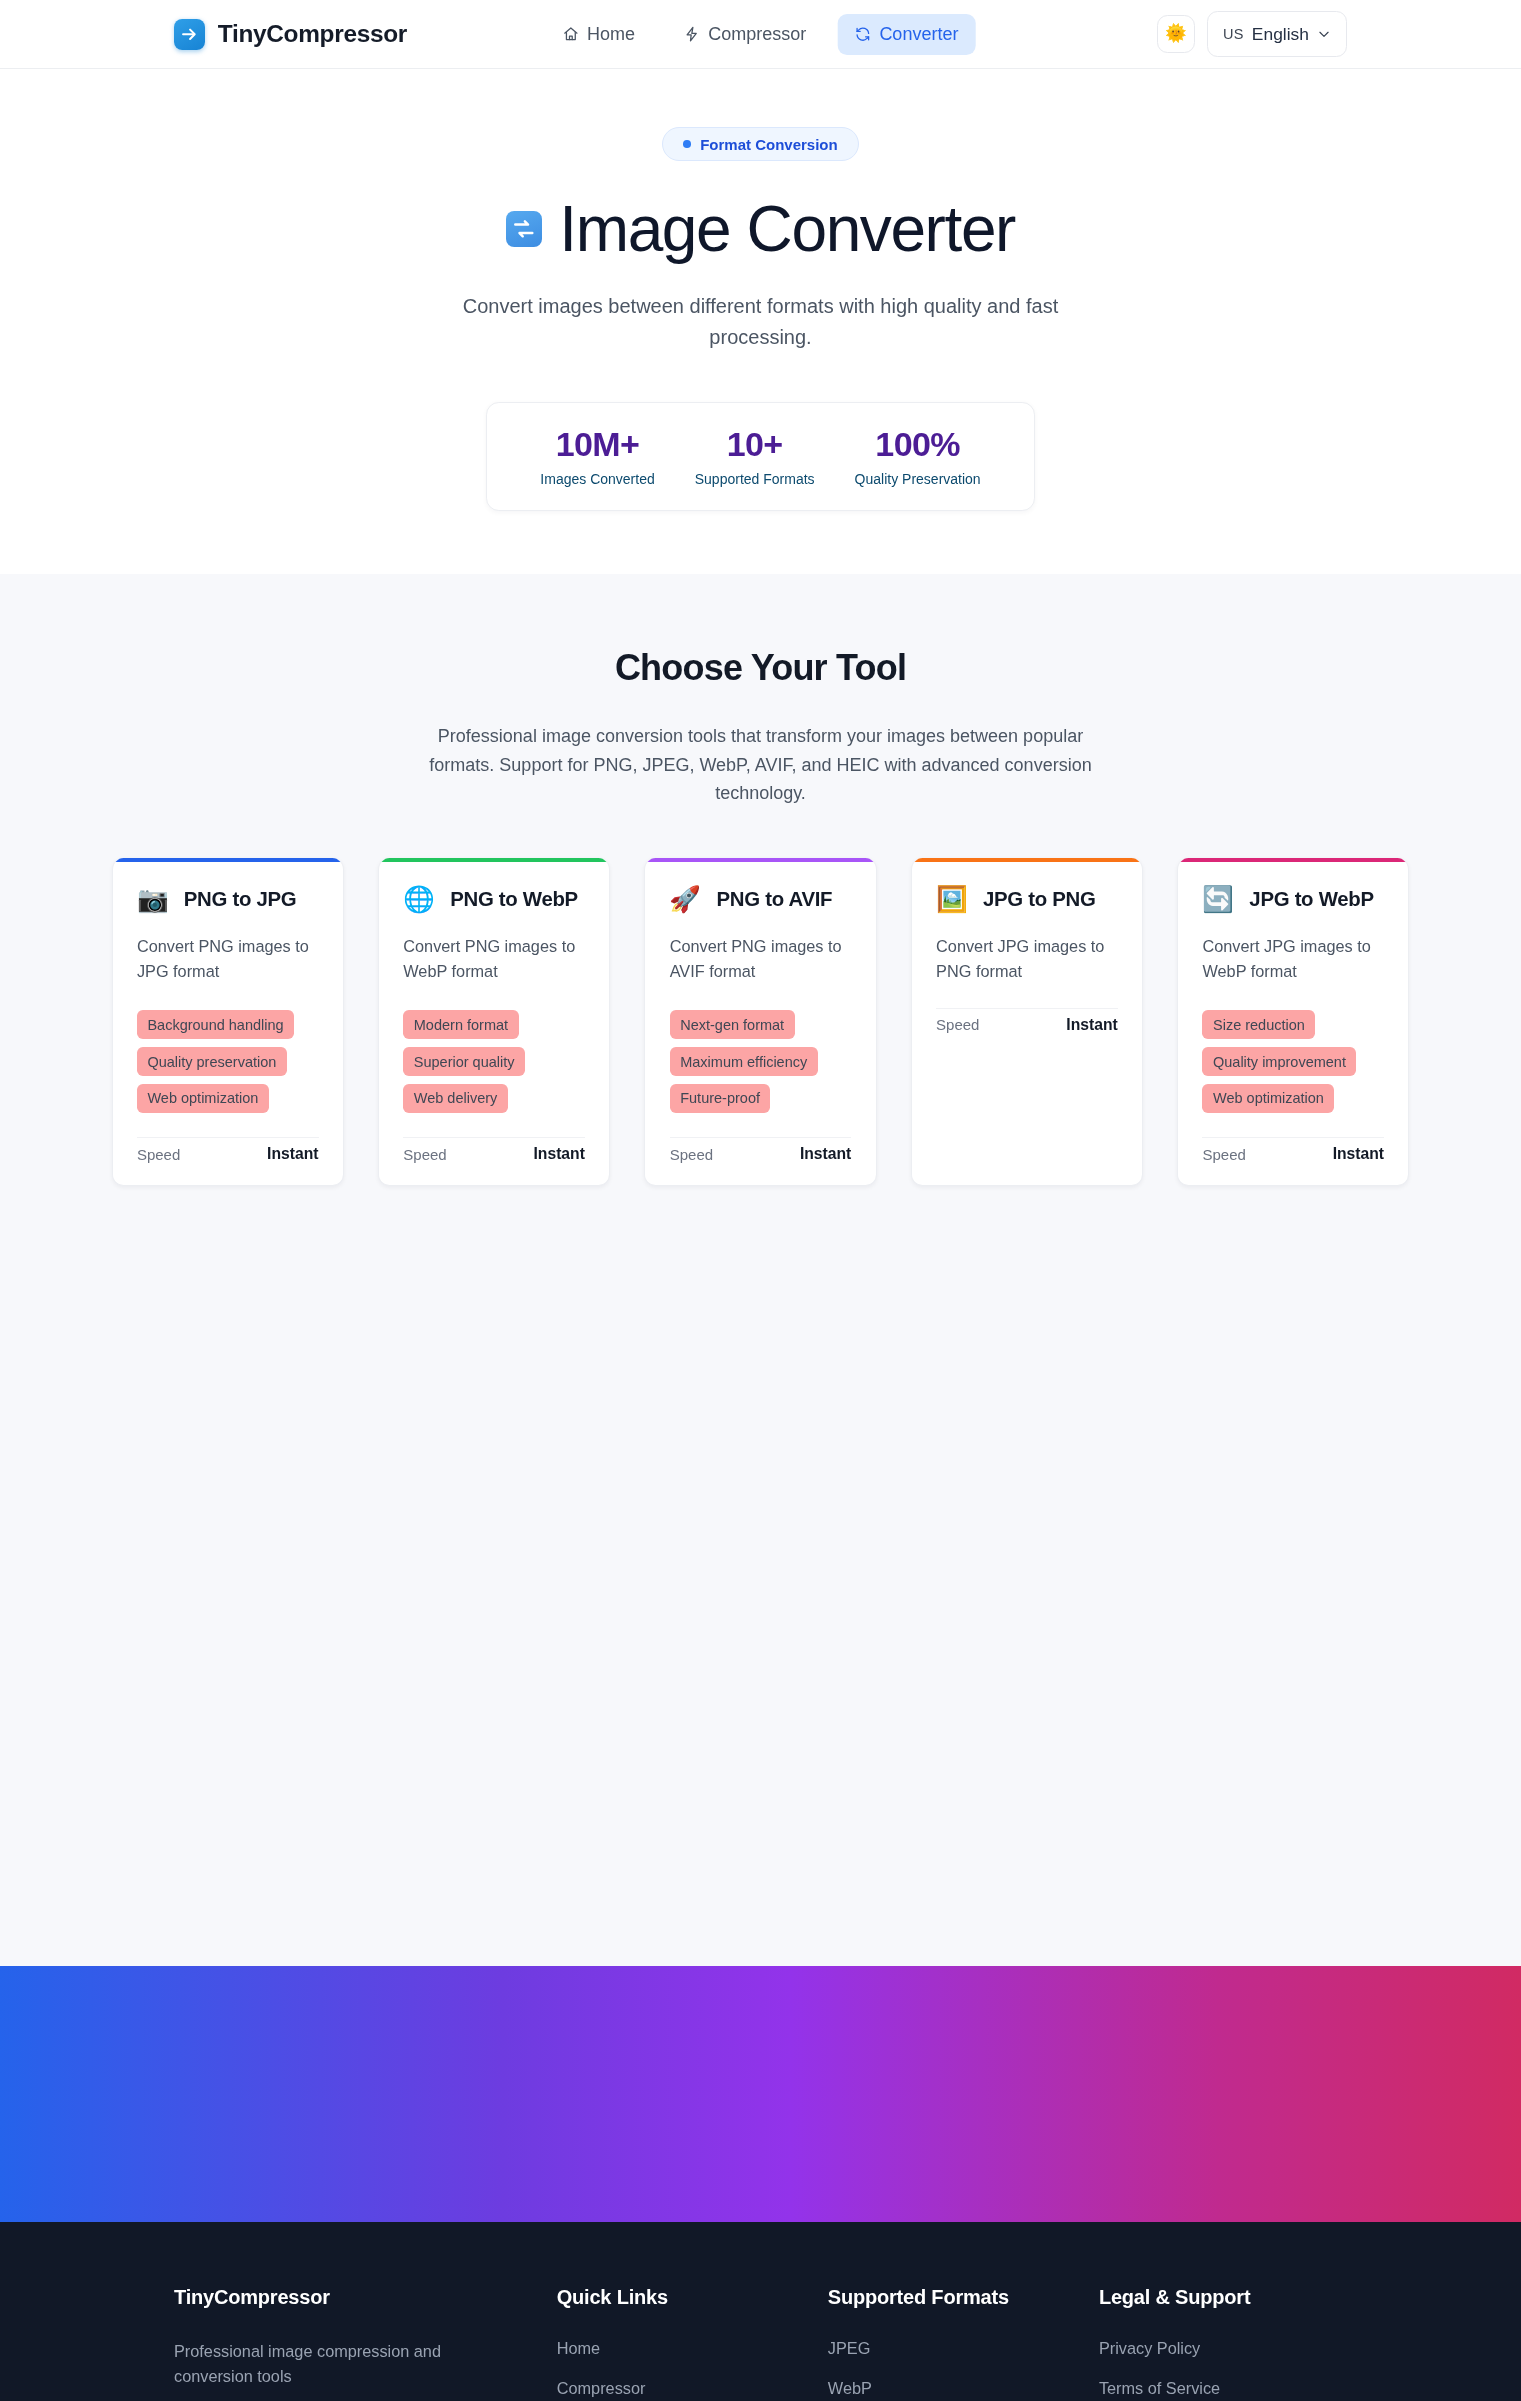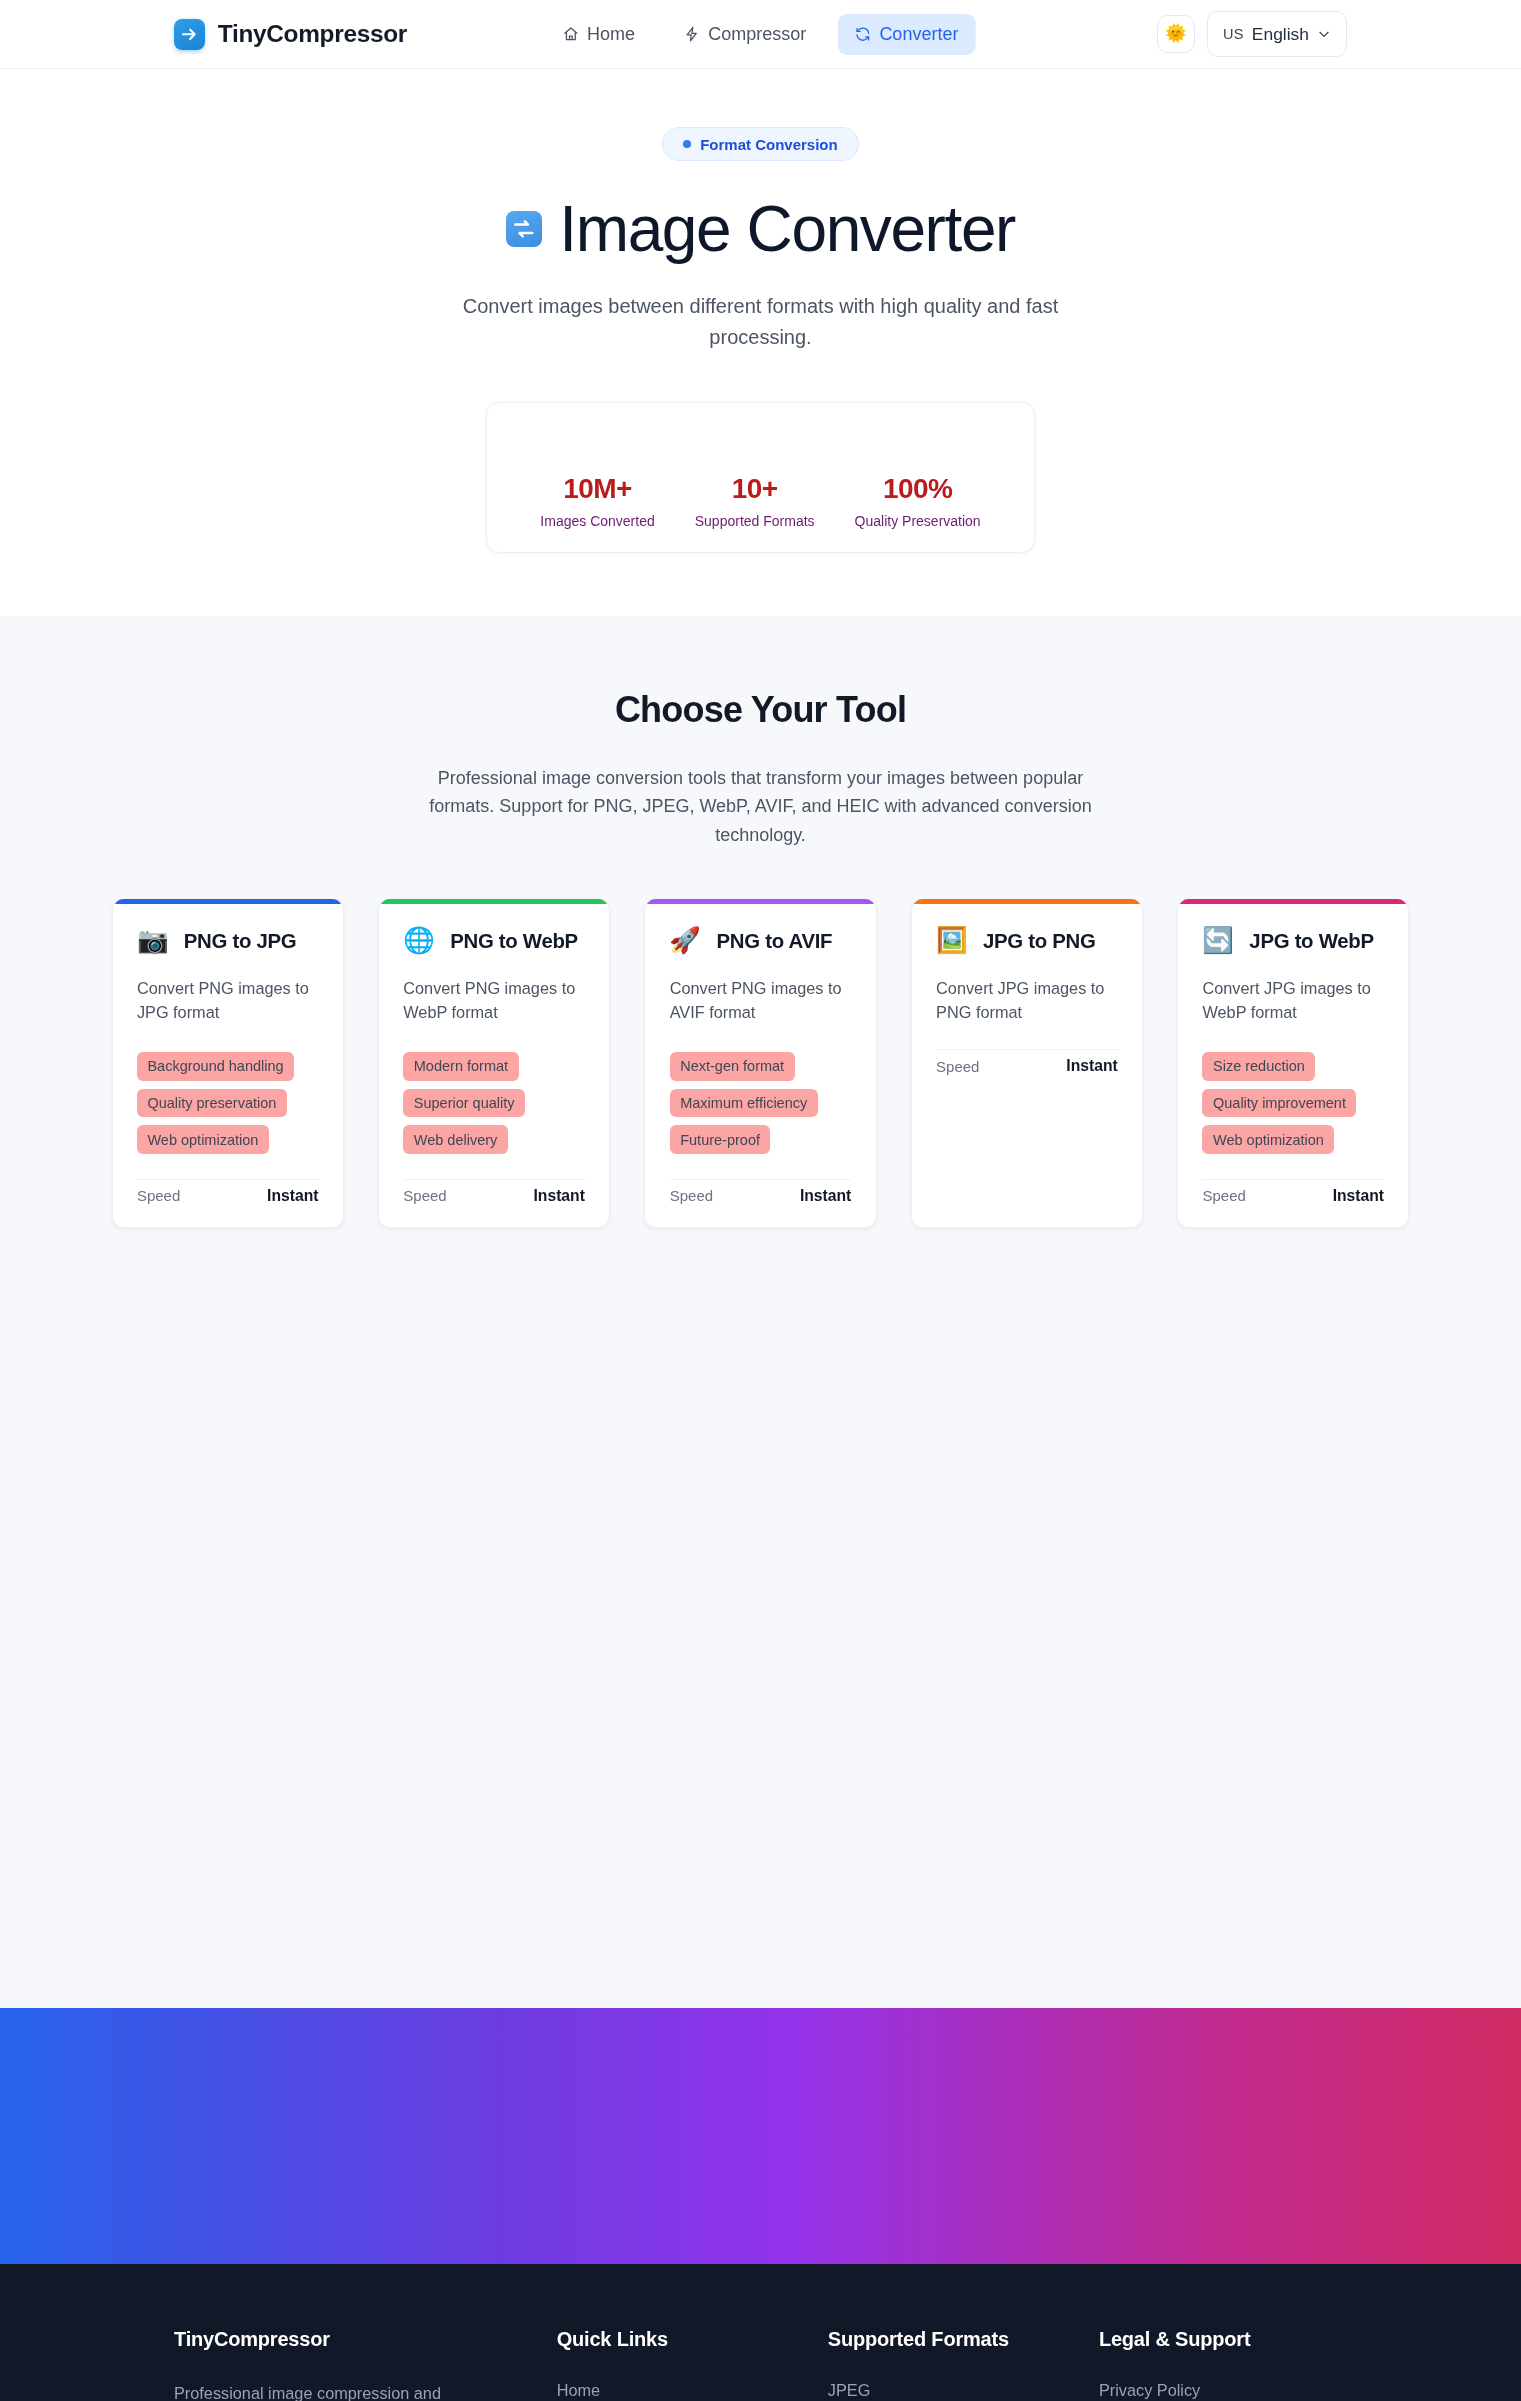--- a/index.html
+++ b/index.html
@@ -167,22 +167,22 @@
     margin: 50px auto 0;
     display: inline-flex;
     background: #fff;
     border: 1.2px solid #eceef2;
     border-radius: 12.8px;
     box-shadow: 0 1.2px 5.8px rgba(17,24,39,.04);
     padding: 23px 33px;
     gap: 0;
   }
   .stat { padding: 0 20px; text-align: center; }
-  .stat-value { font-size: 28px; font-weight: 800; color: #b91c1c; letter-spacing: -0.6px; line-height: 1.1; margin-top: 48px; }
-  .stat-label { margin-top: 8.1px; font-size: 14px; color: #701a75; }
+  .stat-value { font-size: 34px; font-weight: 800; color: #4c1d95; letter-spacing: -0.6px; line-height: 1.1; }
+  .stat-label { margin-top: 8.1px; font-size: 14px; color: #0c4a6e; }
 
   
   .tools-section {
     background: #f7f8fb;
     padding: 57px 0 0;
   }
   .tools-head { text-align: center; }
   .tools-title {
     font-size: 36px;
     font-weight: 800;

